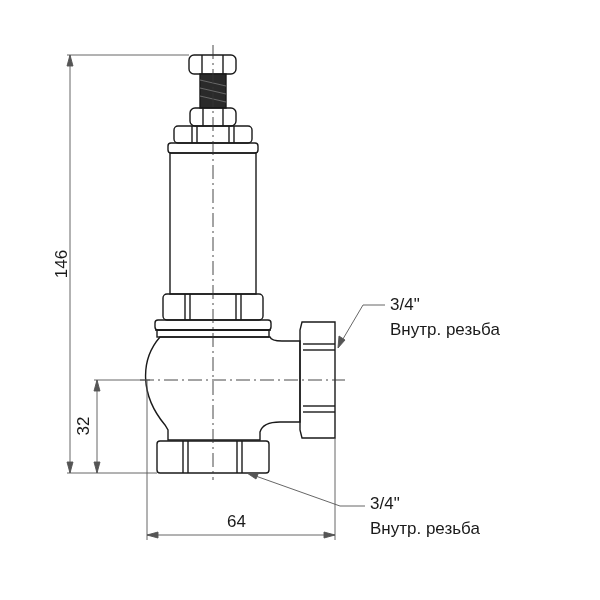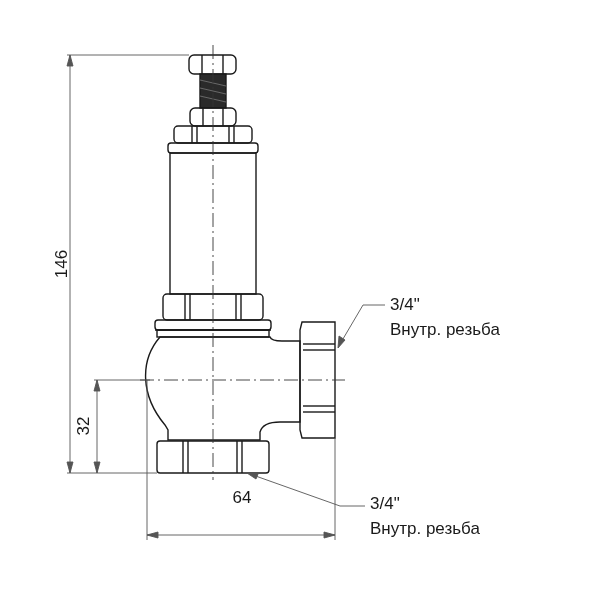--- a/index.html
+++ b/index.html
@@ -101,18 +101,18 @@
 
     <polyline points="385,305 363,305 340,344" fill="none"></polyline>
     <polygon points="338,348 339,336 345,340"></polygon>
     <polyline points="365,506 340,506 250,474" fill="none"></polyline>
     <polygon points="247,473 258,474 256,479"></polygon>
   </g>
 </svg>
 
 <div class="dim rot" style="left:42px; top:254px; width:40px; text-align:center;">146</div>
 <div class="dim rot" style="left:69px; top:416px; width:30px; text-align:center;">32</div>
-<div class="dim" style="left:227px; top:488px; width:30px; text-align:center;">64</div>
+<div class="dim" style="left:227px; top:512px; width:30px; ">64</div>
 
 <div class="lbl" style="left:390px; top:295px;">3/4"</div>
 <div class="lbl" style="left:390px; top:320px;">Внутр. резьба</div>
 <div class="lbl" style="left:370px; top:494px;">3/4"</div>
 <div class="lbl" style="left:370px; top:519px;">Внутр. резьба</div>
 
 </body></html>

